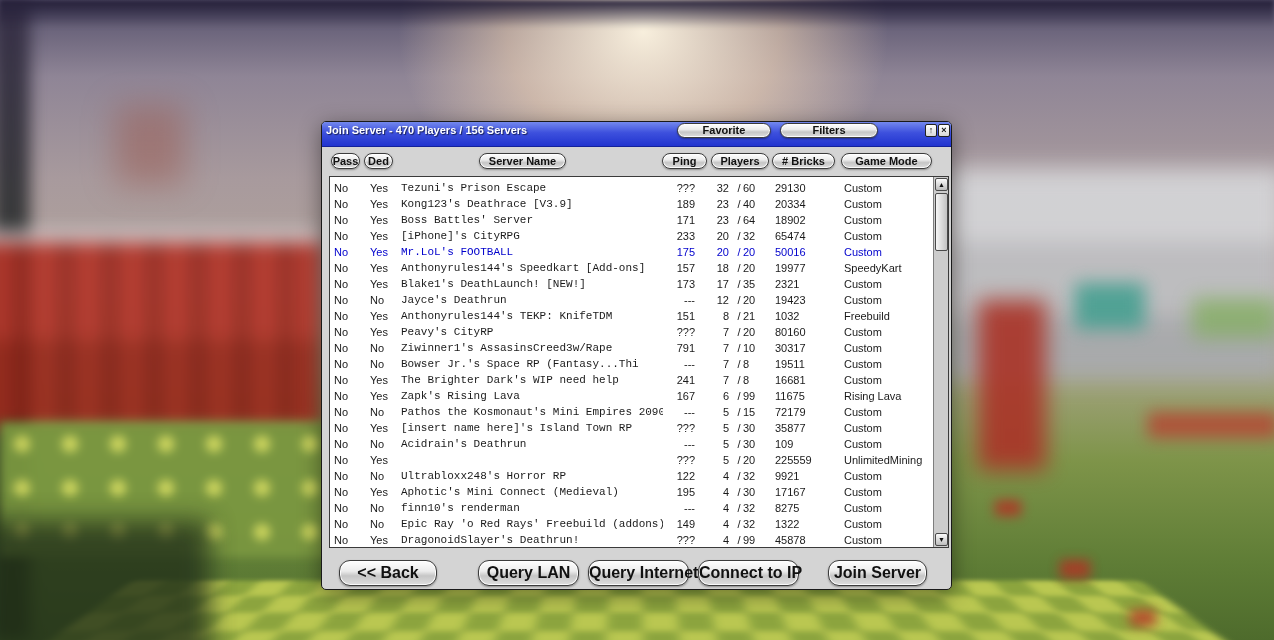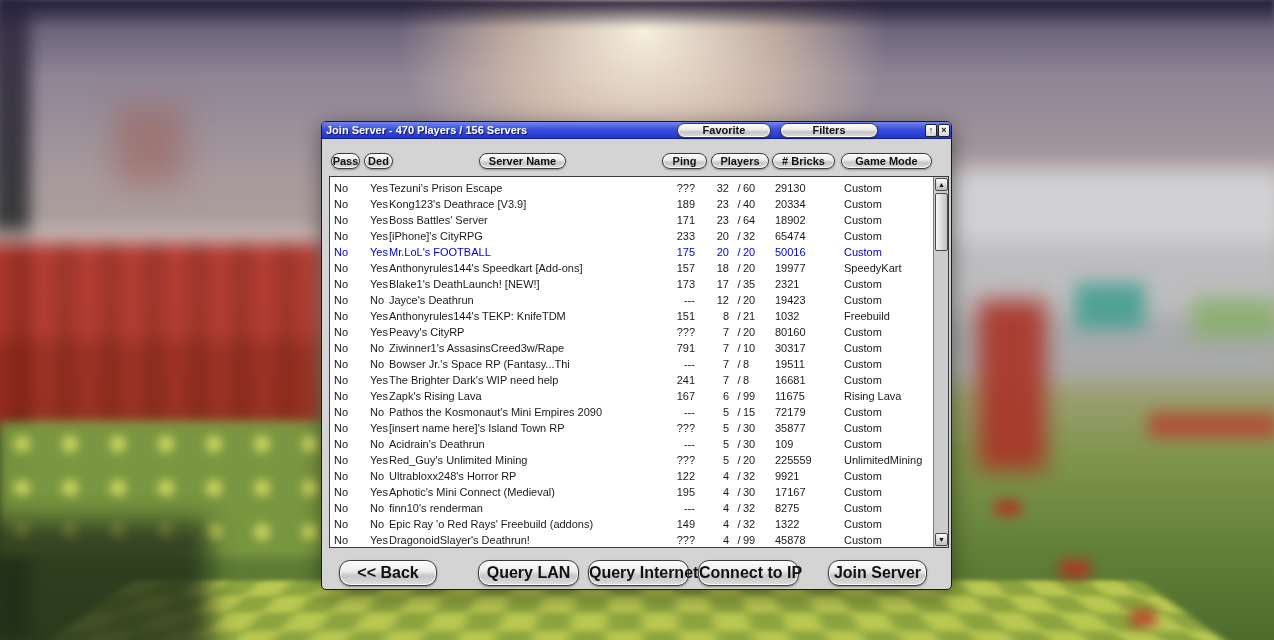--- a/index.html
+++ b/index.html
@@ -58,21 +58,21 @@
   
   .window {
     position: absolute; left: 321px; top: 121px; width: 631px; height: 469px;
     background: #d4d4d4;
     border: 1px solid #1a1a1a;
     border-radius: 5px;
     box-shadow: 0 5px 22px rgba(0,0,0,0.45);
     z-index: 10;
   }
   .titlebar {
-    position: absolute; left: 0; top: 0; width: 629px; height: 17px;
+    position: absolute; left: 0; top: 0; width: 629px; height: 25px;
     background: linear-gradient(180deg, #7388ee 0%, #3d50dd 45%, #2134cf 100%);
     border-radius: 4px 4px 0 0;
     border-bottom: 1px solid #13219a;
   }
   .title-text {
     position: absolute; left: 4px; top: 0;
     line-height: 17px; font-size: 11px; font-weight: bold; color: #ffffff;
     text-shadow: 1px 1px 1px rgba(0,0,0,0.6);
     white-space: nowrap;
   }
@@ -120,21 +120,21 @@
     overflow: hidden; padding-top: 2px; border-radius: 8px;
   }
   .row { position: relative; height: 16px; width: 100%; color: #1a1a1a; cursor: pointer; }
   .row.selected { color: #0000cc; }
   .cell {
     position: absolute; top: 0; height: 16px; line-height: 16px;
     font-size: 11px; white-space: nowrap; overflow: hidden;
   }
   .cell.pass   { left: 3px;   width: 28px; }
   .cell.ded    { left: 39px;  width: 28px; }
-  .cell.name   { left: 58px;  width: 262px; }
+  .cell.name   { left: 70px;  width: 262px; font-family: Liberation Mono, monospace; }
   .cell.ping   { left: 336px; width: 28px; text-align: right; }
   .cell.pcur   { left: 372px; width: 26px; text-align: right; }
   .cell.sep    { left: 402px; width: 12px; text-align: center; }
   .cell.pmax   { left: 412px; width: 30px; }
   .cell.bricks { left: 444px; width: 64px; }
   .cell.mode   { left: 513px; width: 95px; }
 
   .scrollbar {
     position: absolute; top: 0; right: 0; bottom: 0; width: 15px;
     background: #cccccc; border-left: 1px solid #7e7e7e;
@@ -384,21 +384,20 @@
           <span class="cell ping">---</span>
           <span class="cell pcur">5</span>
           <span class="cell sep">/</span>
           <span class="cell pmax">30</span>
           <span class="cell bricks">109</span>
           <span class="cell mode">Custom</span>
         </div>
         <div class="row">
           <span class="cell pass">No</span>
           <span class="cell ded">Yes</span>
-          <span class="cell name">Red_Guy's Unlimited Mining</span>
           <span class="cell ping">???</span>
           <span class="cell pcur">5</span>
           <span class="cell sep">/</span>
           <span class="cell pmax">20</span>
           <span class="cell bricks">225559</span>
           <span class="cell mode">UnlimitedMining</span>
         </div>
         <div class="row">
           <span class="cell pass">No</span>
           <span class="cell ded">No</span>

